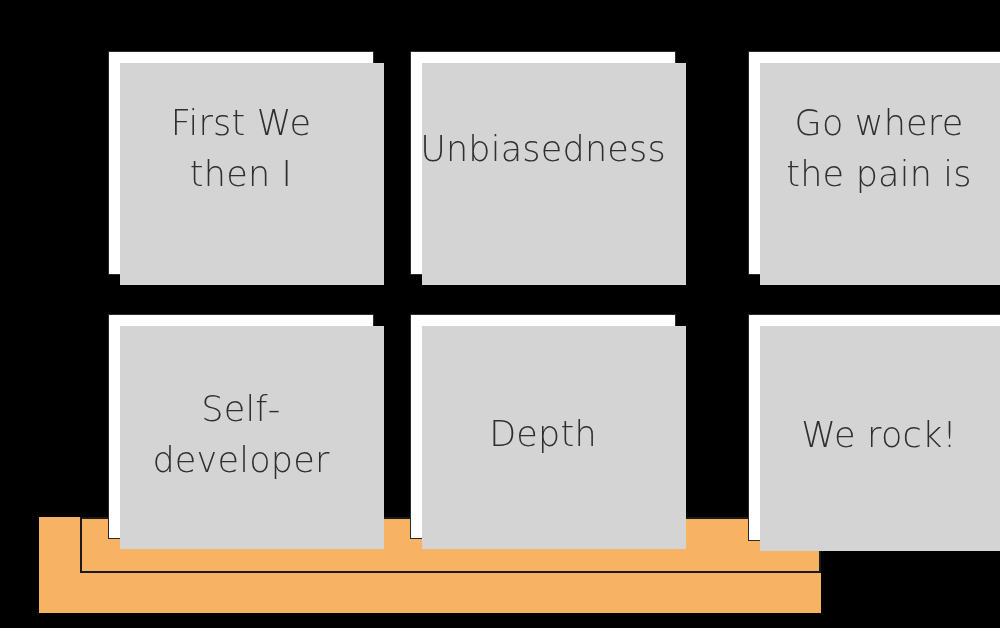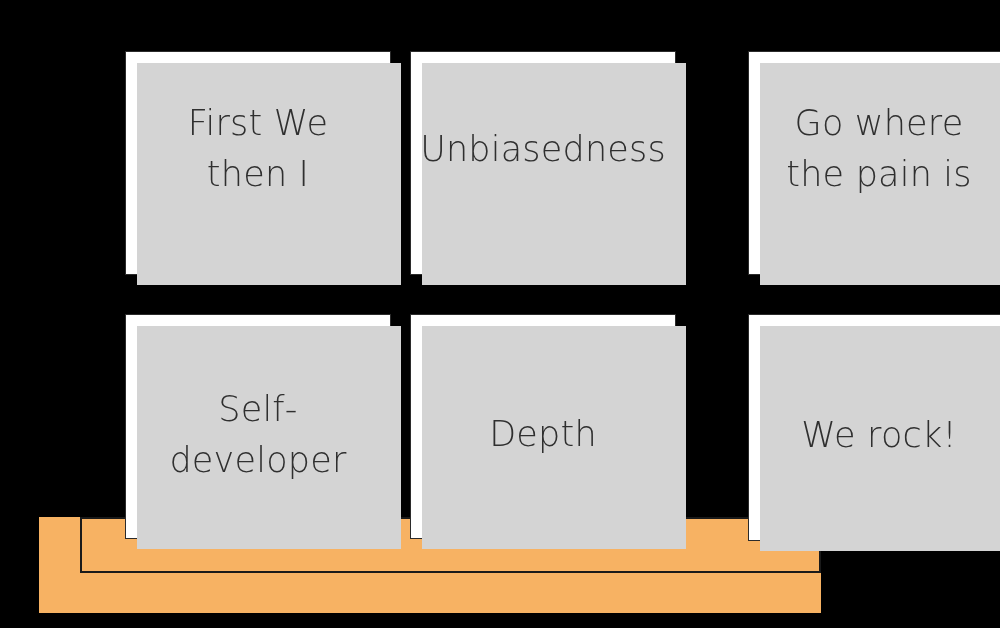--- a/index.html
+++ b/index.html
@@ -71,21 +71,21 @@
     z-index: 1;
     padding: 0 10px;
     white-space: pre-line;
   }
 
   
   .c-r1 { top: 51px; height: 224px; }
   
   .c-r2 { top: 314px; }
 
-  .col-1 { left: 125px; width: 266px; }
+  .col-1 { left: 108px; width: 266px; }
   .col-2 { left: 410px; width: 266px; }
   .col-3 { left: 748px; width: 262px; }
 
   .h-r2a { height: 225px; }   
   .h-r2b { height: 227px; }
   .card.shift-up .label { transform: translateY(-14px); }
   .card.shift-down .label { transform: translateY(8px); }
 </style>
 </head>
 <body>

